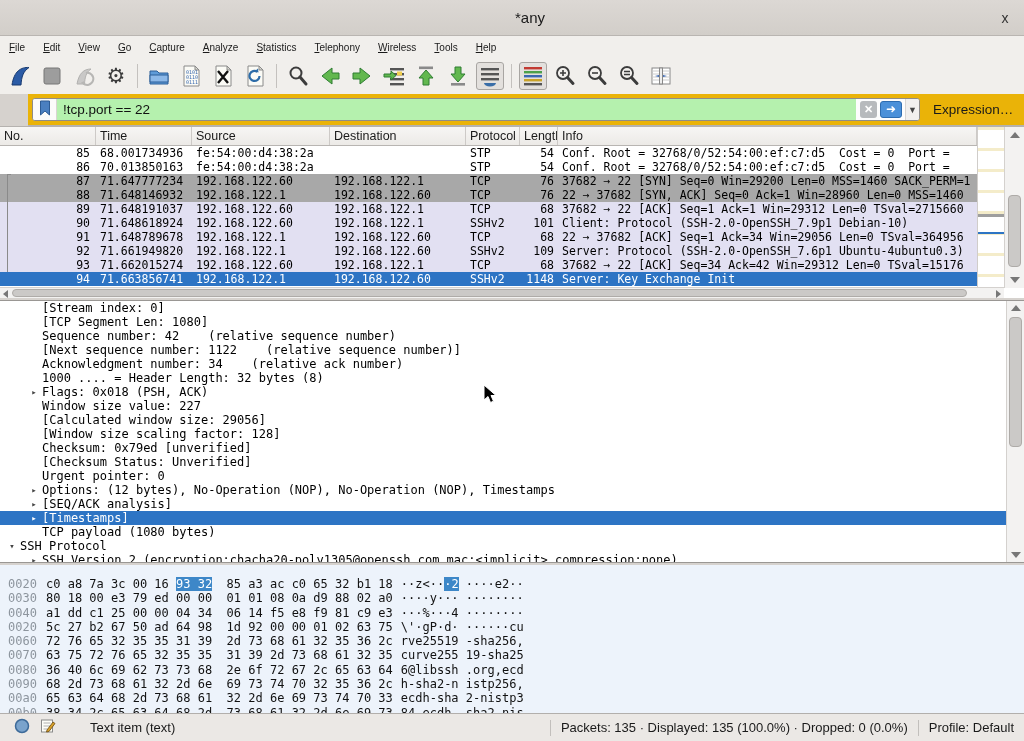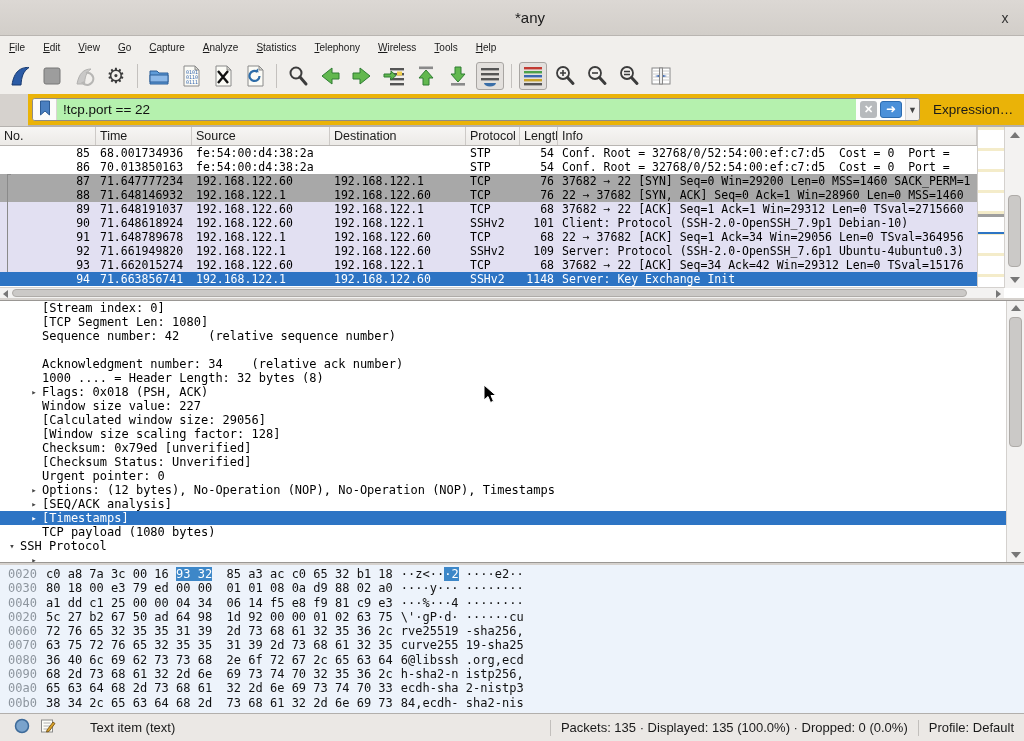--- a/index.html
+++ b/index.html
@@ -95,21 +95,21 @@
     border-top:1px solid #9a9794; border-bottom:1px solid #9a9794; overflow:hidden;
     font-family:"DejaVu Sans Mono", monospace; font-size:12px; }
   .dl { display:flex; height:14px; line-height:14px; white-space:pre; color:#000; }
   .dl .exp { width:16px; text-align:center; font-size:9px; color:#444; }
   .i0 .exp { margin-left:4px; } .i1 .exp { margin-left:26px; }
   .dl.selected { background:#2d74c4; color:#fff; width:1006px; }
   .dl.selected .exp { color:#fff; }
   #detail-vscroll { right:0; top:0; width:18px; height:261px; }
   
   #hex { position:absolute; left:0; top:565px; width:1024px; height:148px; background:#edf3fb;
-    font-family:"DejaVu Sans Mono", monospace; font-size:12px; overflow:hidden; padding-top:2px; }
+    font-family:"DejaVu Sans Mono", monospace; font-size:12px; overflow:hidden; padding-top:12px; }
   .hx { display:flex; height:14.3px; line-height:14.3px; white-space:pre; }
   .off { width:46px; padding-left:8px; color:#8d959e; }
   .hb { color:#111; }
   .ha { margin-left:8px; color:#111; }
   .bsel { background:#3d87c8; color:#fff; }
   
   #statusbar { position:absolute; left:0; top:713px; width:1024px; height:28px;
     background:#ebe8e5; border-top:1px solid #b2afac; display:flex; align-items:center;
     font-size:13px; color:#1a1a1a; }
   #expert-btn { margin-left:14px; } #comment-btn { margin-left:10px; }
@@ -394,36 +394,36 @@
   </div>
 
   <div class="splitter" style="top:298px;height:2px;">
       <span class="grip">······</span>
     </div>
 
   <div id="detail">
     <div class="dl i1"><span class="exp"></span><span>[Stream index: 0]</span></div>
     <div class="dl i1"><span class="exp"></span><span>[TCP Segment Len: 1080]</span></div>
     <div class="dl i1"><span class="exp"></span><span>Sequence number: 42    (relative sequence number)</span></div>
-    <div class="dl i1"><span class="exp"></span></div>
+    <div class="dl i1"><span class="exp"></span><span>[Next sequence number: 1122    (relative sequence number)]</span></div>
     <div class="dl i1"><span class="exp"></span><span>Acknowledgment number: 34    (relative ack number)</span></div>
     <div class="dl i1"><span class="exp"></span><span>1000 .... = Header Length: 32 bytes (8)</span></div>
     <div class="dl i1"><span class="exp">▸</span><span>Flags: 0x018 (PSH, ACK)</span></div>
     <div class="dl i1"><span class="exp"></span><span>Window size value: 227</span></div>
     <div class="dl i1"><span class="exp"></span><span>[Calculated window size: 29056]</span></div>
     <div class="dl i1"><span class="exp"></span><span>[Window size scaling factor: 128]</span></div>
     <div class="dl i1"><span class="exp"></span><span>Checksum: 0x79ed [unverified]</span></div>
     <div class="dl i1"><span class="exp"></span><span>[Checksum Status: Unverified]</span></div>
     <div class="dl i1"><span class="exp"></span><span>Urgent pointer: 0</span></div>
     <div class="dl i1"><span class="exp">▸</span><span>Options: (12 bytes), No-Operation (NOP), No-Operation (NOP), Timestamps</span></div>
     <div class="dl i1"><span class="exp">▸</span><span>[SEQ/ACK analysis]</span></div>
     <div class="dl i1 selected"><span class="exp">▸</span><span>[Timestamps]</span></div>
     <div class="dl i1"><span class="exp"></span><span>TCP payload (1080 bytes)</span></div>
     <div class="dl i0"><span class="exp">▾</span><span>SSH Protocol</span></div>
-    <div class="dl i1"><span class="exp">▸</span></div>
+    <div class="dl i1"><span class="exp">▸</span><span>SSH Version 2 (encryption:chacha20-poly1305@openssh.com mac:&lt;implicit&gt; compression:none)</span></div>
     <div id="detail-vscroll" class="sb-v">
       <div class="sb-arrow" style="left:4px;top:4px;border-left:5px solid transparent;border-right:5px solid transparent;border-bottom:6px solid #777;"></div>
       <div class="thumb" style="left:2px;top:16px;width:13px;height:130px;"></div>
       <div class="sb-arrow" style="left:4px;bottom:4px;border-left:5px solid transparent;border-right:5px solid transparent;border-top:6px solid #777;"></div>
     </div>
   </div>
 
   <div class="splitter" style="top:563px;height:2px;">
       <span class="grip" style="left:500px;">······</span>
     </div>

